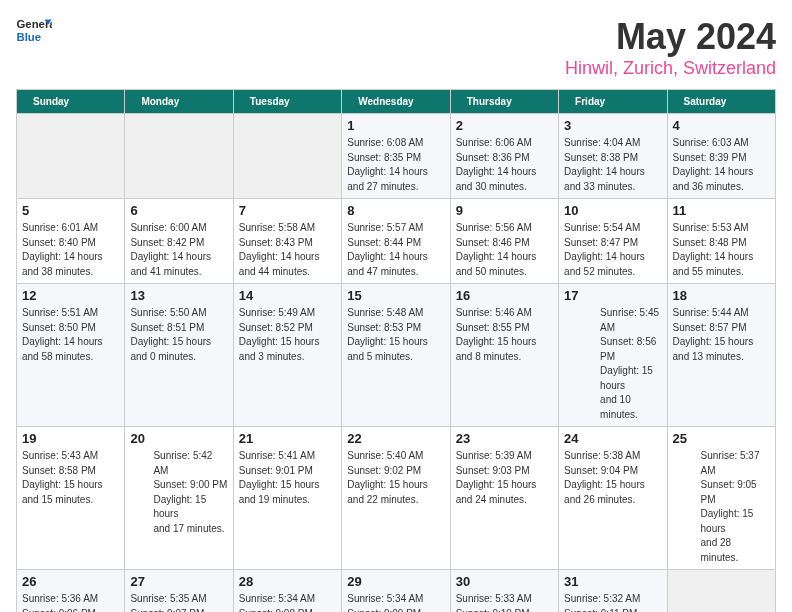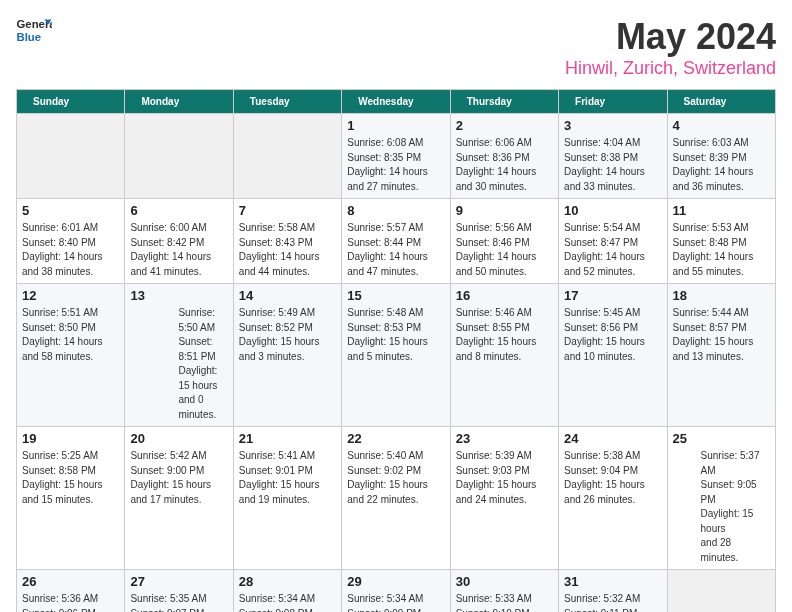--- a/index.html
+++ b/index.html
@@ -200,21 +200,21 @@
       <tr>
         <td>
           <span class="day-number">12</span>
           <div class="day-info" style="white-space: pre-line;">Sunrise: 5:51 AM
 Sunset: 8:50 PM
 Daylight: 14 hours
 and 58 minutes.</div>
         </td>
         <td>
           <span class="day-number">13</span>
-          <div class="day-info" style="white-space: pre-line; margin-left: 48px;">Sunrise: 5:50 AM
+          <div class="day-info" style="white-space: pre-line;">Sunrise: 5:50 AM
 Sunset: 8:51 PM
 Daylight: 15 hours
 and 0 minutes.</div>
         </td>
         <td>
           <span class="day-number">14</span>
           <div class="day-info" style="white-space: pre-line;">Sunrise: 5:49 AM
 Sunset: 8:52 PM
 Daylight: 15 hours
 and 3 minutes.</div>
@@ -228,44 +228,44 @@
         </td>
         <td>
           <span class="day-number">16</span>
           <div class="day-info" style="white-space: pre-line;">Sunrise: 5:46 AM
 Sunset: 8:55 PM
 Daylight: 15 hours
 and 8 minutes.</div>
         </td>
         <td>
           <span class="day-number">17</span>
-          <div class="day-info" style="white-space: pre-line;">Sunrise: 5:45 AM
+          <div class="day-info" style="white-space: pre-line; margin-left: 36px;">Sunrise: 5:45 AM
 Sunset: 8:56 PM
 Daylight: 15 hours
 and 10 minutes.</div>
         </td>
         <td>
           <span class="day-number">18</span>
           <div class="day-info" style="white-space: pre-line;">Sunrise: 5:44 AM
 Sunset: 8:57 PM
 Daylight: 15 hours
 and 13 minutes.</div>
         </td>
       </tr>
       <tr>
         <td>
           <span class="day-number">19</span>
-          <div class="day-info" style="white-space: pre-line;">Sunrise: 5:25 AM
+          <div class="day-info" style="white-space: pre-line;">Sunrise: 5:43 AM
 Sunset: 8:58 PM
 Daylight: 15 hours
 and 15 minutes.</div>
         </td>
         <td>
           <span class="day-number">20</span>
-          <div class="day-info" style="white-space: pre-line;">Sunrise: 5:42 AM
+          <div class="day-info" style="white-space: pre-line; margin-left: 23px;">Sunrise: 5:42 AM
 Sunset: 9:00 PM
 Daylight: 15 hours
 and 17 minutes.</div>
         </td>
         <td>
           <span class="day-number">21</span>
           <div class="day-info" style="white-space: pre-line;">Sunrise: 5:41 AM
 Sunset: 9:01 PM
 Daylight: 15 hours
 and 19 minutes.</div>

